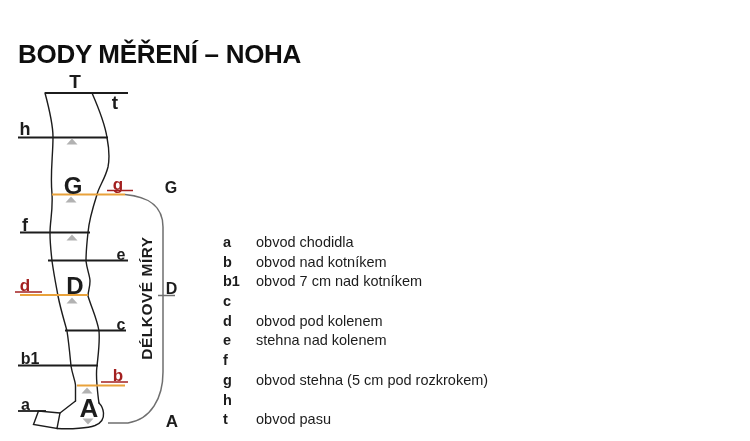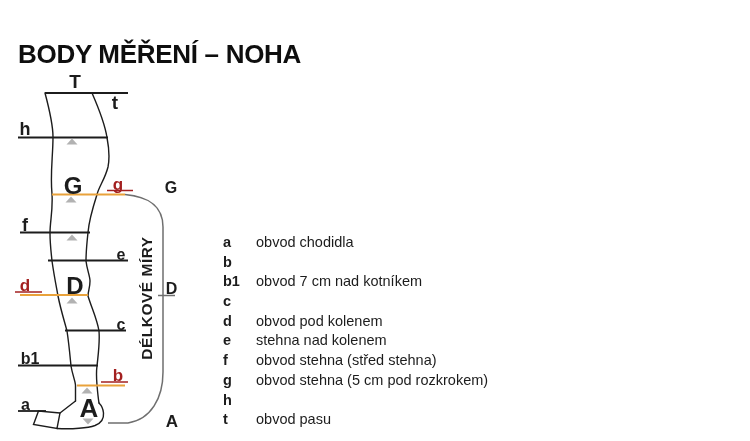--- a/index.html
+++ b/index.html
@@ -103,39 +103,39 @@
   <text x="152" y="298" transform="rotate(-90 152 298)" text-anchor="middle" font-size="15.5" font-weight="bold" letter-spacing="0.5" fill="#1c1c1c">DÉLKOVÉ MÍRY</text>
 </svg>
 
 <div class="legend">
   <div class="legend-row">
     <span class="legend-key">a</span>
     <span class="legend-text">obvod chodidla</span>
   </div>
   <div class="legend-row">
     <span class="legend-key">b</span>
+    <span class="legend-text">obvod nad kotníkem</span>
   </div>
   <div class="legend-row">
     <span class="legend-key">b1</span>
     <span class="legend-text">obvod 7 cm nad kotníkem</span>
   </div>
   <div class="legend-row">
     <span class="legend-key">c</span>
   </div>
   <div class="legend-row">
     <span class="legend-key">d</span>
     <span class="legend-text">obvod pod kolenem</span>
   </div>
   <div class="legend-row">
     <span class="legend-key">e</span>
     <span class="legend-text">stehna nad kolenem</span>
   </div>
   <div class="legend-row">
     <span class="legend-key">f</span>
-    <span class="legend-text">obvod stehna (střed stehna)</span>
   </div>
   <div class="legend-row">
     <span class="legend-key">g</span>
     <span class="legend-text">obvod stehna (5 cm pod rozkrokem)</span>
   </div>
   <div class="legend-row">
     <span class="legend-key">h</span>
   </div>
   <div class="legend-row">
     <span class="legend-key">t</span>

